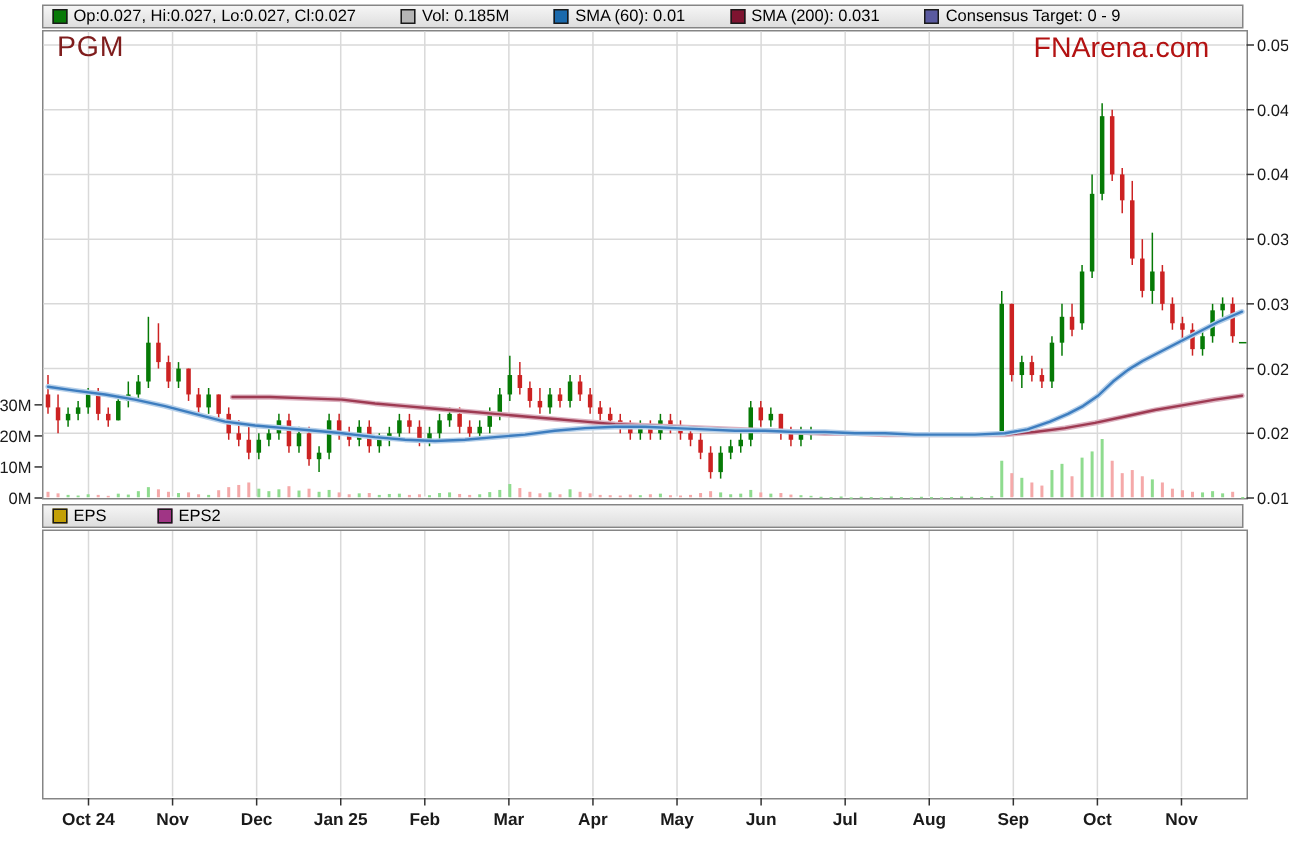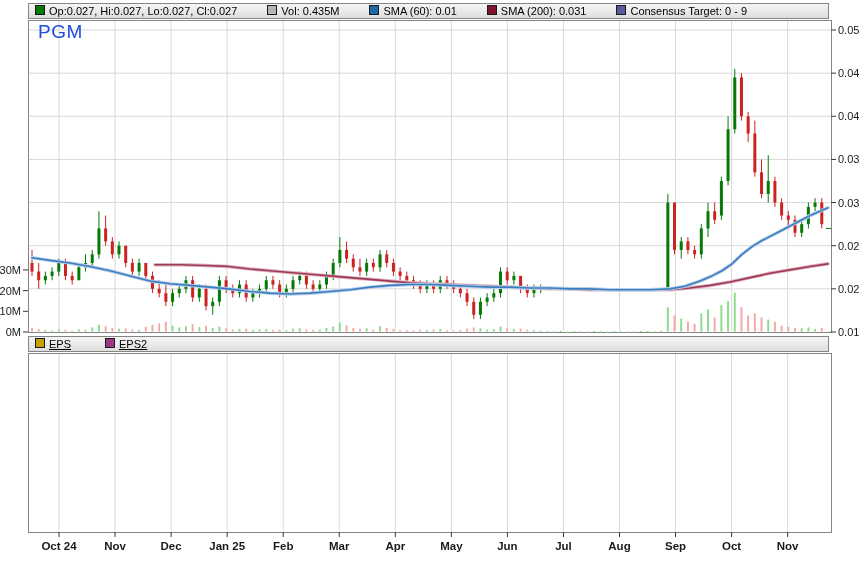--- a/index.html
+++ b/index.html
@@ -2,24 +2,24 @@
 <html><head>
 <meta charset="utf-8">
 <style>
   html,body{margin:0;padding:0;background:#fff;}
   #app{position:relative;width:859px;height:566px;background:#fff;
        font-family:"Liberation Sans",sans-serif;overflow:hidden;}
   .legend-bar{position:absolute;left:28px;width:801px;height:16px;
        background:linear-gradient(#f5f5f5,#dedede);border:1px solid #858585;
        display:flex;align-items:center;gap:30px;padding-left:6px;font-size:11px;color:#000;box-sizing:border-box;}
   #top-legend{top:3px;}
-  #eps-legend{top:336px;gap:34px;text-decoration:underline;}
-  .legend-item{display:flex;align-items:flex-start;gap:4px;white-space:nowrap;}
+  #eps-legend{top:336px;gap:34px;}
+  .legend-item{display:flex;align-items:center;gap:4px;white-space:nowrap;}
   .sw{width:8px;height:8px;border:1px solid #1a1a1a;display:inline-block;flex:0 0 auto;}
-  #symbol-title{position:absolute;left:38px;top:21px;font-size:19px;color:#1d4ed8;letter-spacing:.5px;}
+  #symbol-title{position:absolute;left:38px;top:21px;font-size:19px;color:#7f1d1d;letter-spacing:.5px;}
   #watermark{position:absolute;left:689px;top:22px;font-size:19px;color:#b31212;}
   svg{position:absolute;left:0;top:0;}
   text{font-family:"Liberation Sans",sans-serif;}
 </style>
 </head>
 <body>
 
 <div id="app">
   <svg id="chart-svg" width="859" height="566" viewBox="0 0 859 566">
       <rect x="28.5" y="20.5" width="803" height="312" fill="#fff" stroke="#858585"></rect>
@@ -470,37 +470,38 @@
       </g>
     </svg>
 
   <div id="top-legend" class="legend-bar">
       <div class="legend-item">
         <span class="sw" style="background: rgb(6, 122, 6);"></span>
         <span>Op:0.027, Hi:0.027, Lo:0.027, Cl:0.027</span>
       </div>
       <div class="legend-item">
         <span class="sw" style="background: rgb(181, 181, 181);"></span>
-        <span>Vol: 0.435M</span>
+        <span>Vol: 0.185M</span>
       </div>
       <div class="legend-item">
         <span class="sw" style="background: rgb(26, 106, 173);"></span>
         <span>SMA (60): 0.01</span>
       </div>
       <div class="legend-item">
         <span class="sw" style="background: rgb(126, 19, 48);"></span>
         <span>SMA (200): 0.031</span>
       </div>
       <div class="legend-item">
         <span class="sw" style="background: rgb(90, 90, 160);"></span>
         <span>Consensus Target: 0 - 9</span>
       </div>
     </div>
 
   <div id="symbol-title">PGM</div>
+  <div id="watermark">FNArena.com</div>
 
   <div id="eps-legend" class="legend-bar">
       <div class="legend-item">
         <span class="sw" style="background: rgb(195, 160, 5);"></span>
         <span>EPS</span>
       </div>
       <div class="legend-item">
         <span class="sw" style="background: rgb(160, 53, 133);"></span>
         <span>EPS2</span>
       </div>

